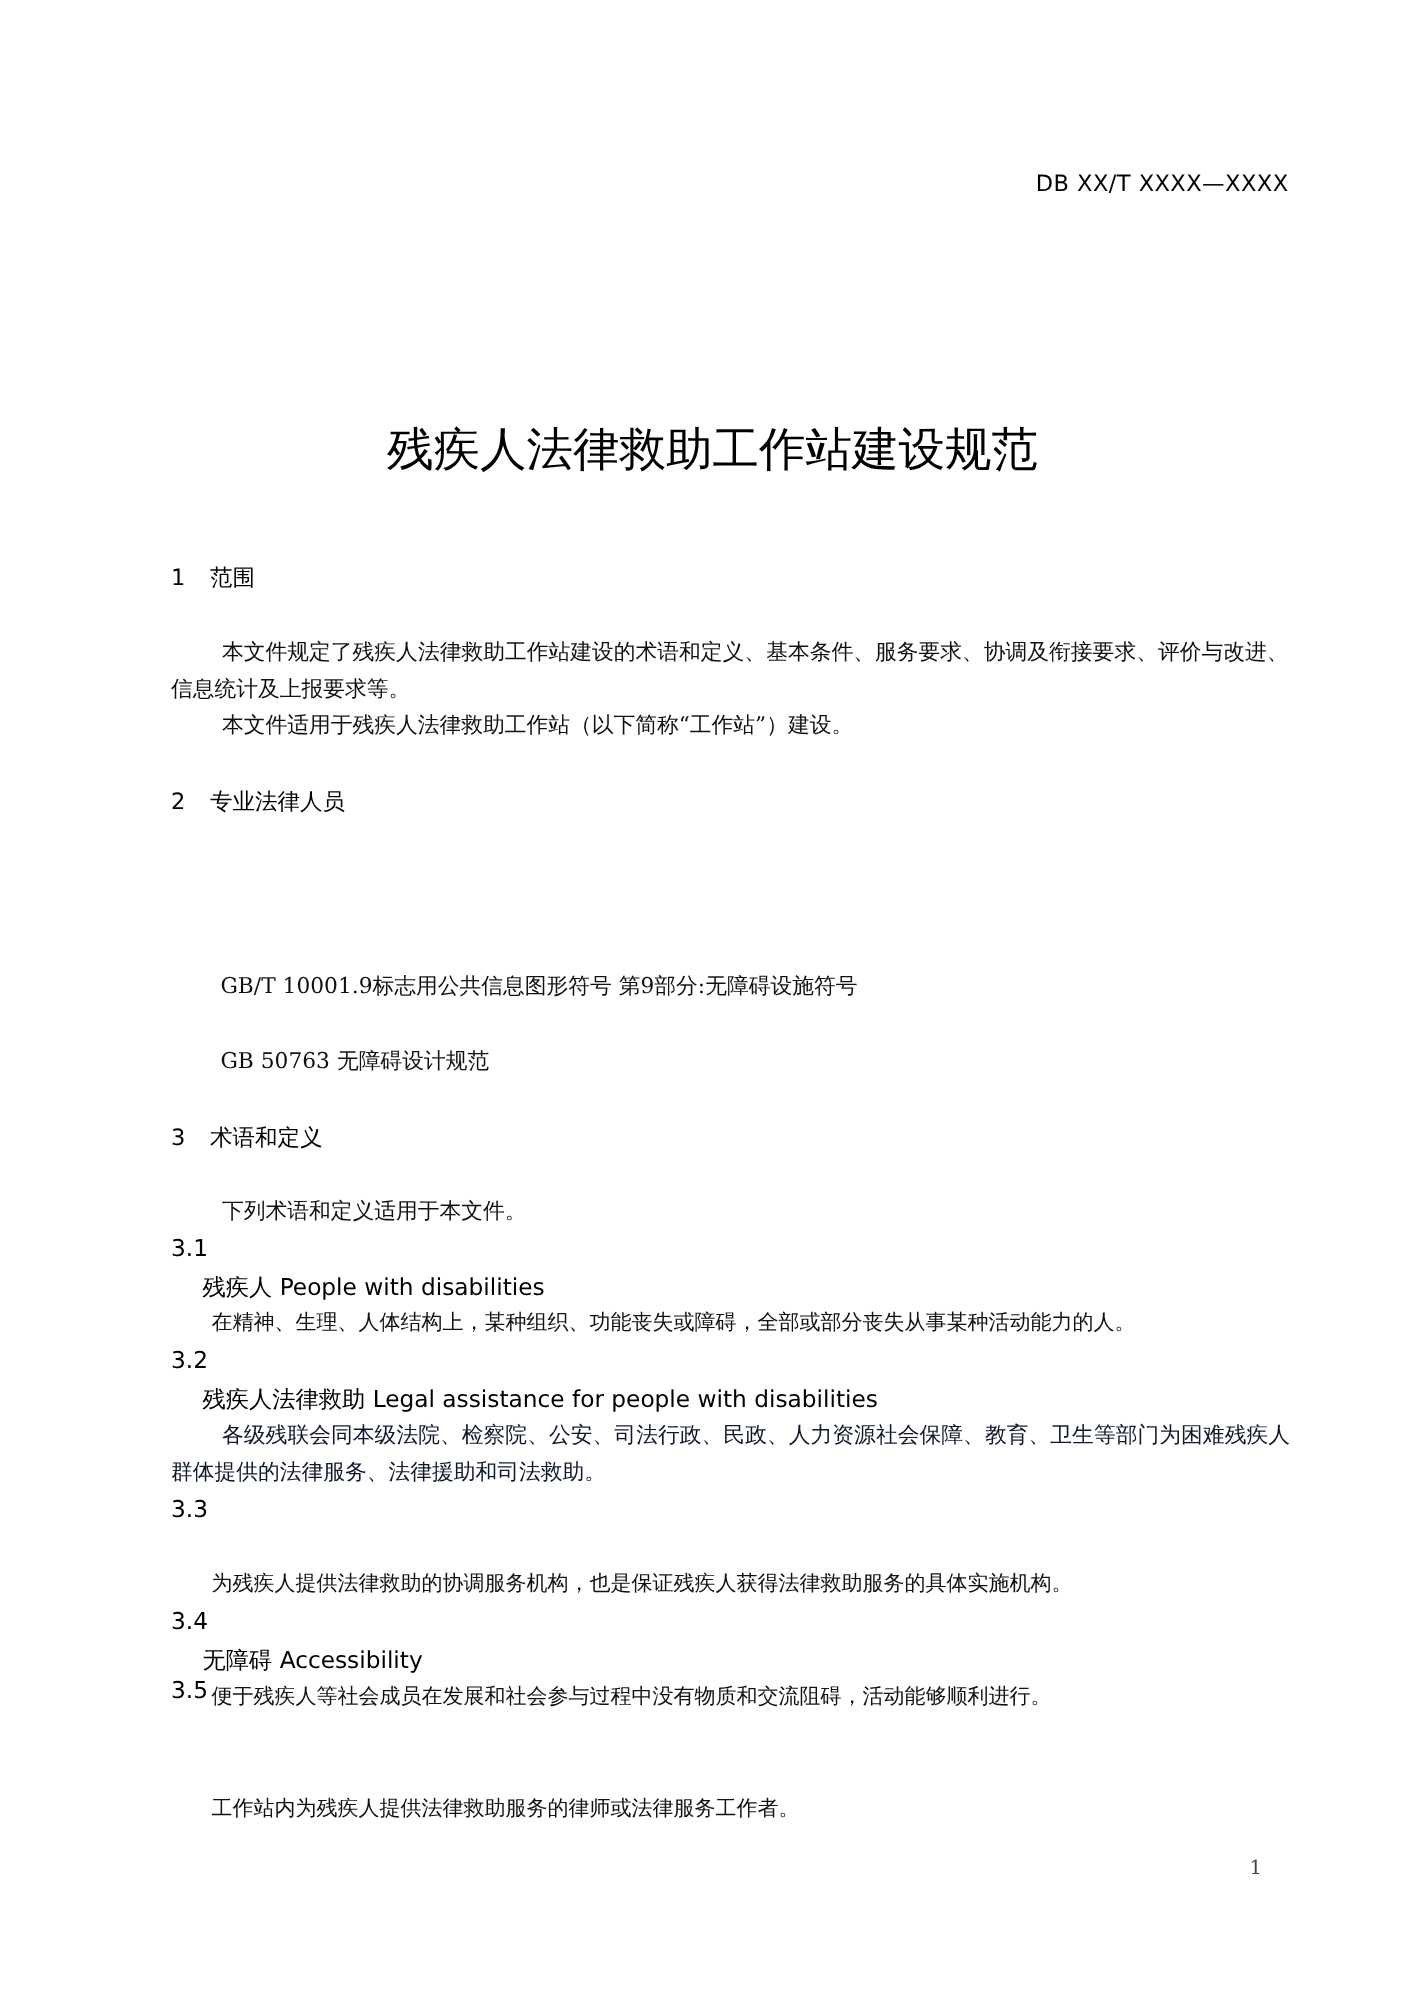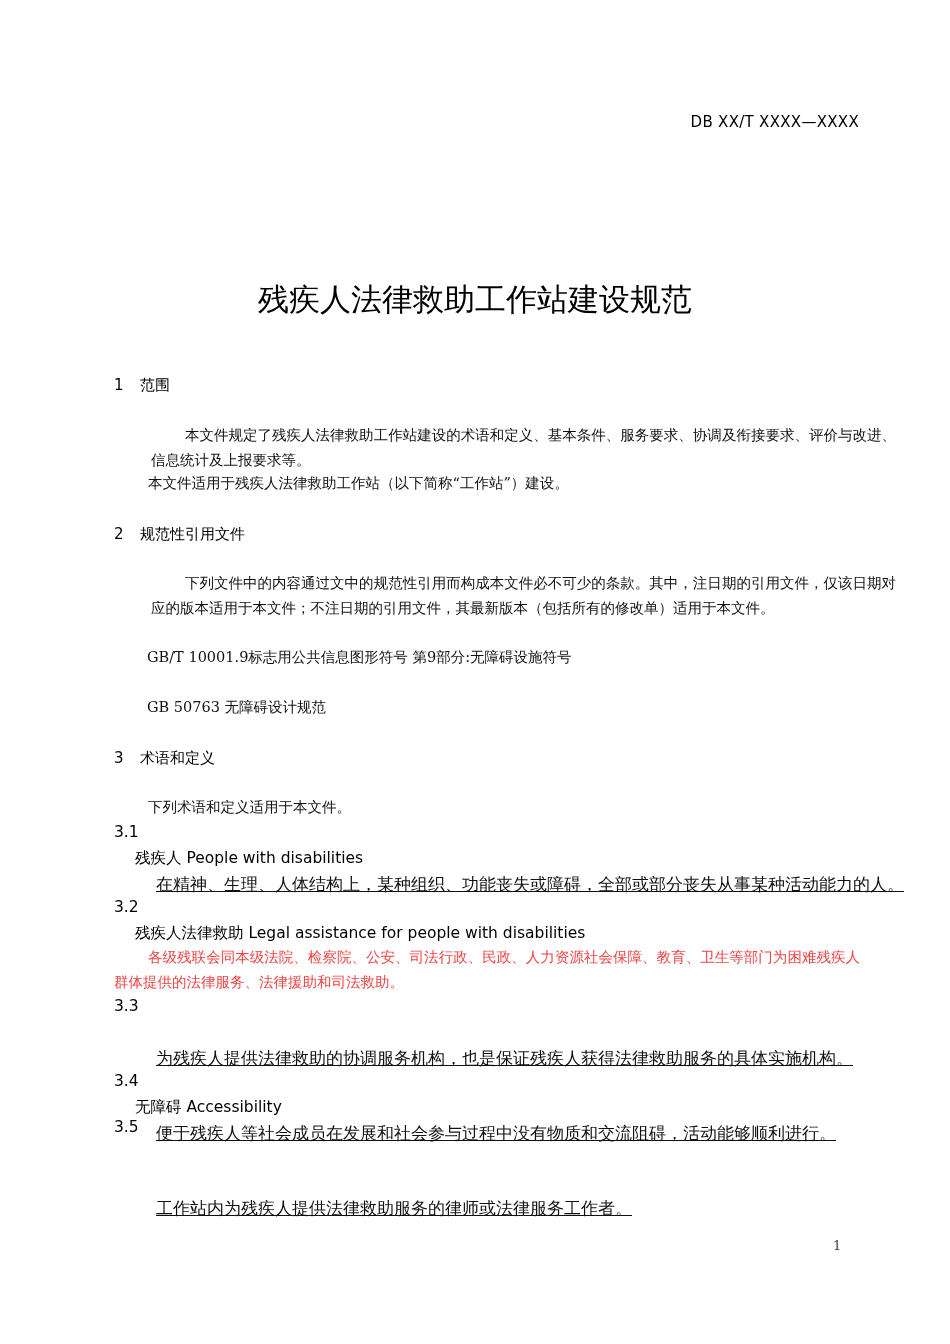--- a/index.html
+++ b/index.html
@@ -8,50 +8,49 @@
     .sans { font-family: "DejaVu Sans", "Liberation Sans", sans-serif; }
     .serif { font-family: "DejaVu Serif", "Liberation Serif", serif; }
     .abs { position: absolute; white-space: nowrap; }
 
     .doc-code { right: 91px; top: 113px; font-size: 15px; letter-spacing: 0.3px; }
     .doc-title { left: 0; width: 950px; text-align: center; top: 279px; font-size: 31px; }
 
     .heading { left: 114px; font-size: 15px; }
     .heading .num { display: inline-block; width: 26px; }
 
-    .para { left: 114px; width: 745px; font-size: 14.5px; line-height: 24.8px; white-space: normal; text-align: justify; text-indent: 34px; color: #111; margin-left: 37px; }
+    .para { left: 114px; width: 745px; font-size: 14.5px; line-height: 24.8px; white-space: normal; text-align: justify; text-indent: 34px; color: #111; }
     .line { font-size: 14.5px; color: #111; }
     .ref { left: 147px; font-size: 14.5px; color: #111; }
 
     .term-num { left: 114px; font-size: 15.5px; }
     .term-name { left: 135px; font-size: 15.5px; }
-    .term-def { left: 156px; font-size: 17px; color: #111; text-decoration: underline; }
-    .term-def-wrap { left: 114px; width: 746px; font-size: 14.5px; line-height: 24.8px; white-space: normal; text-indent: 34px; text-align: justify; color: #ef4444; }
+    .term-def { left: 141px; font-size: 14px; color: #111; }
+    .term-def-wrap { left: 114px; width: 746px; font-size: 14.5px; line-height: 24.8px; white-space: normal; text-indent: 34px; text-align: justify; color: #0f172a; }
 
     .page-number { left: 833px; top: 1238px; font-size: 13px; color: #444; }
   </style>
 </head>
 <body>
 
 <div class="page">
 
   <div class="abs sans doc-code">DB XX/T XXXX—XXXX</div>
 
   <div class="abs sans doc-title">残疾人法律救助工作站建设规范</div>
 
   <div class="abs sans heading" style="top:376px;">
     <span class="num">1</span><span>范围</span>
   </div>
   <div class="abs serif para" style="top:423px;">本文件规定了残疾人法律救助工作站建设的术语和定义、基本条件、服务要求、协调及衔接要求、评价与改进、信息统计及上报要求等。</div>
   <div class="abs serif line" style="left:148px; top:474px;">本文件适用于残疾人法律救助工作站（以下简称“工作站”）建设。</div>
 
   <div class="abs sans heading" style="top:525px;">
-    <span class="num">2</span><span>规范性引用文件</span>
+    <span class="num">2</span><span>专业法律人员</span>
   </div>
-  <div class="abs serif para" style="top:571px;">下列文件中的内容通过文中的规范性引用而构成本文件必不可少的条款。其中，注日期的引用文件，仅该日期对应的版本适用于本文件；不注日期的引用文件，其最新版本（包括所有的修改单）适用于本文件。</div>
   <div class="abs serif ref" style="top:648px;">GB/T 10001.9标志用公共信息图形符号 第9部分:无障碍设施符号</div>
   <div class="abs serif ref" style="top:698px;">GB 50763 无障碍设计规范</div>
 
   <div class="abs sans heading" style="top:749px;">
     <span class="num">3</span><span>术语和定义</span>
   </div>
   <div class="abs serif line" style="left:148px; top:798px;">下列术语和定义适用于本文件。</div>
 
   <div class="abs sans term-num" style="top:823px;">3.1</div>
   <div class="abs sans term-name" style="top:848px;">残疾人  People with disabilities</div>

